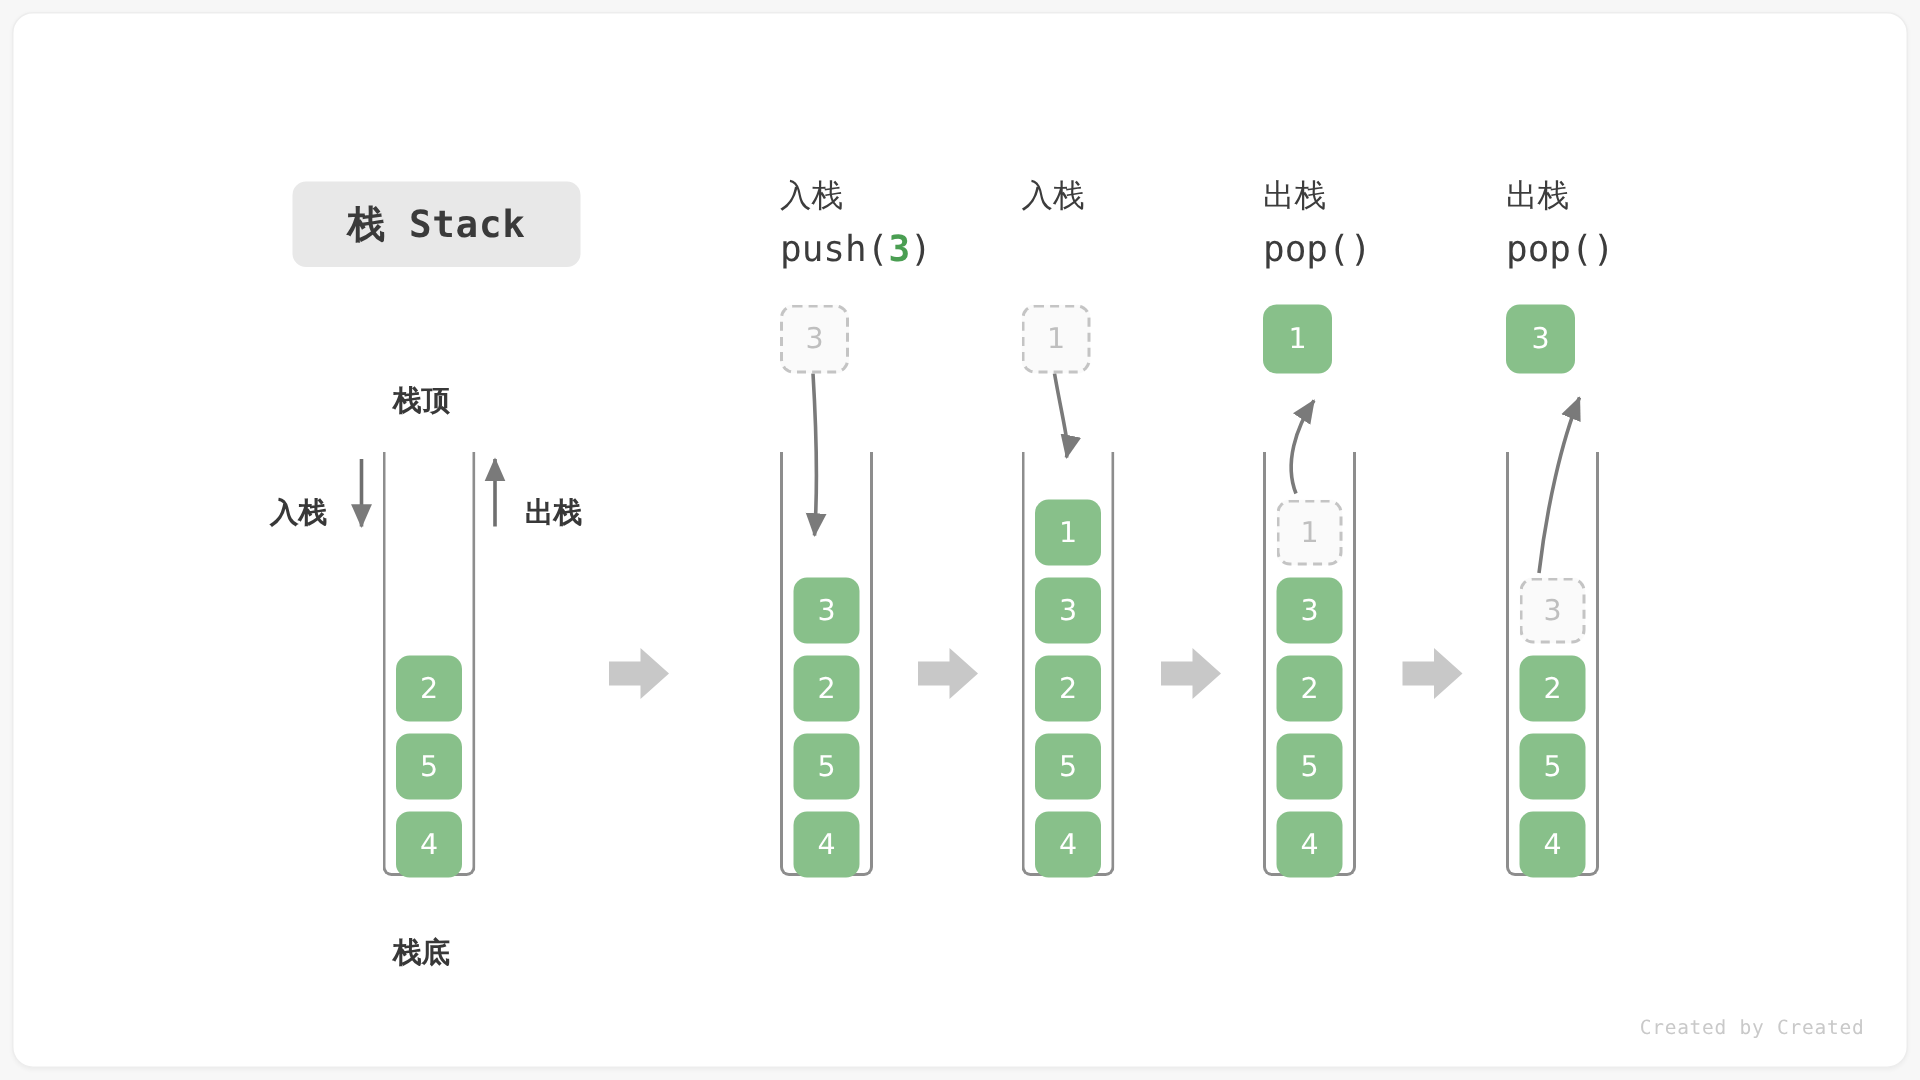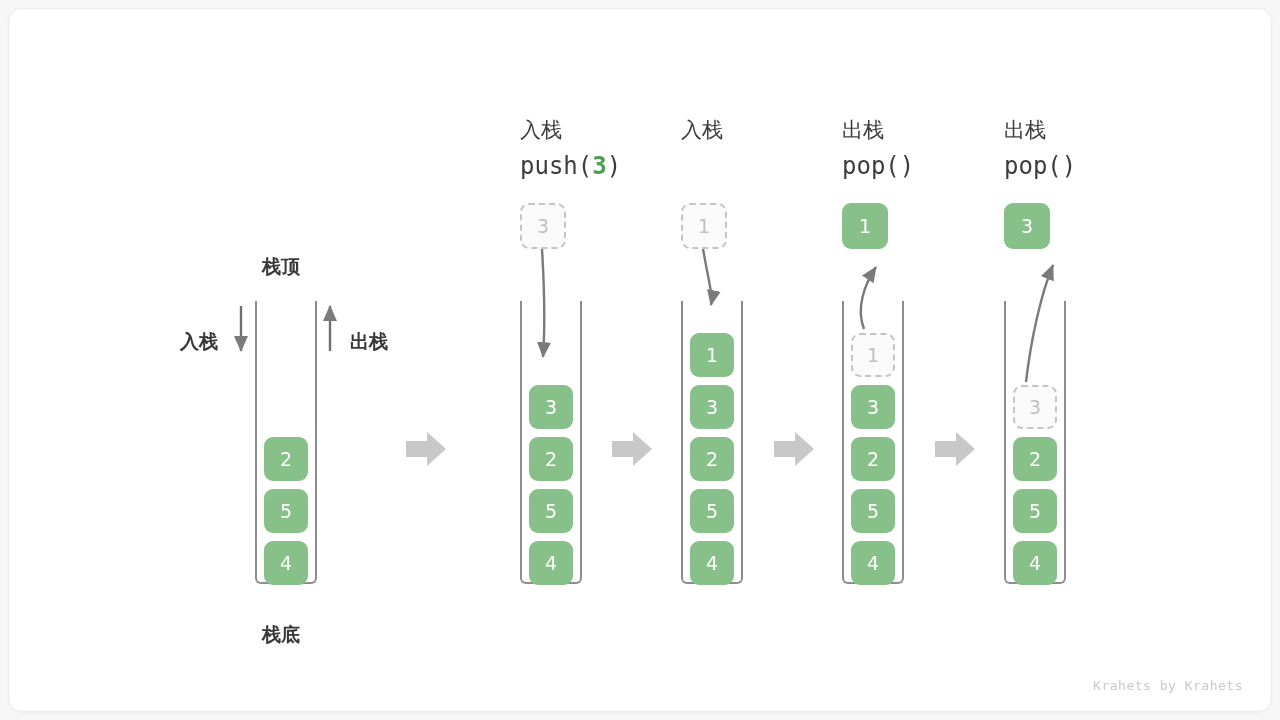--- a/index.html
+++ b/index.html
@@ -167,20 +167,21 @@
     color: #c9c9c9;
     letter-spacing: 0.5px;
   }
 </style>
 </head>
 <body>
 
 <div id="canvas">
   <div class="card">
 
+    <div class="title-badge">栈 Stack</div>
 
     <div class="cn-label top-label">栈顶</div>
     <div class="cn-label bottom-label">栈底</div>
     <div class="cn-label push-label-l">入栈</div>
     <div class="cn-label pop-label-l">出栈</div>
 
     <div class="col-head" style="left:511px;">
       <span class="cn">入栈</span>
       <span class="code"><span>push(</span><span class="arg">3</span><span>)</span></span>
     </div>
@@ -274,16 +275,16 @@
     </div>
 
     <div class="float-cell filled" style="left:995px; top:194px;">3</div>
     <div class="stack" style="left:995px; top:292px;">
       <div class="slot ghost" style="top:84px;">3</div>
       <div class="slot filled" style="top:136px;">2</div>
       <div class="slot filled" style="top:188px;">5</div>
       <div class="slot filled" style="top:240px;">4</div>
     </div>
 
-    <div class="credit">Krahets by Krahets</div>
+    <div class="credit">Created by Created</div>
 
   </div>
 </div>
 
 </body></html>

